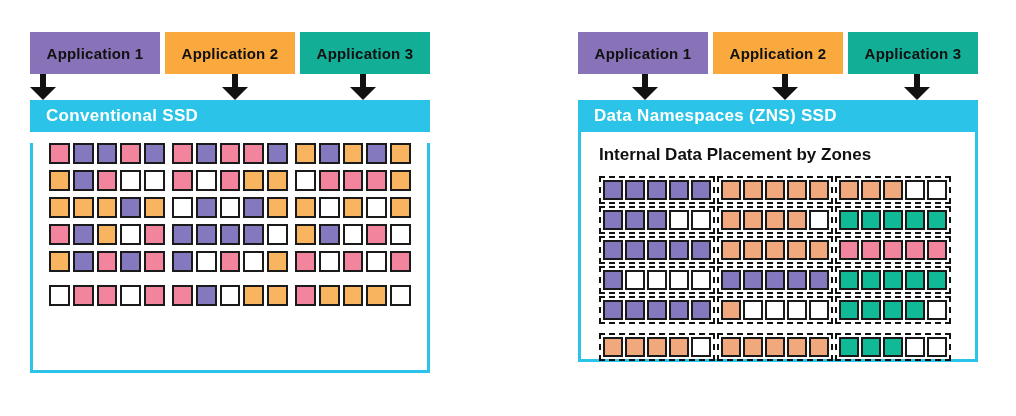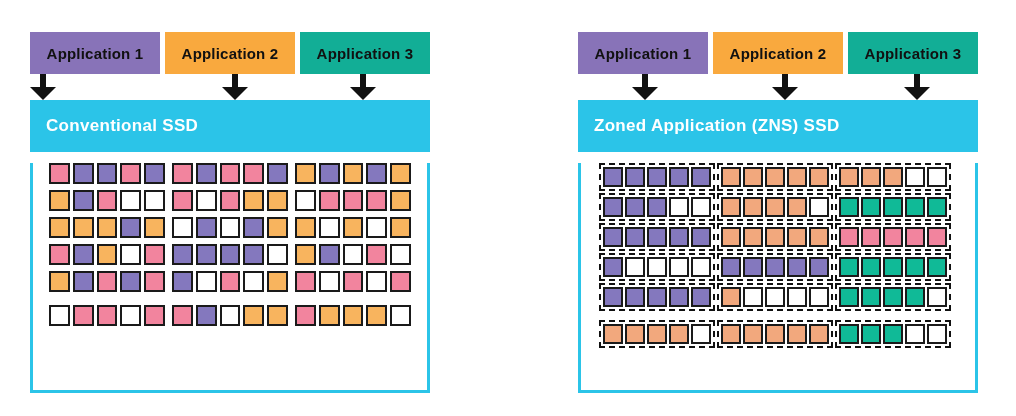--- a/index.html
+++ b/index.html
@@ -26,21 +26,21 @@
   .arrow::before{
     content:"";position:absolute;left:10px;top:0;width:6px;height:14px;background:var(--ink);
   }
   .arrow::after{
     content:"";position:absolute;left:0;top:13px;width:0;height:0;
     border-left:13px solid transparent;border-right:13px solid transparent;
     border-top:13px solid var(--ink);
   }
 
   .ssd-header{
-    box-sizing:border-box;width:400px;height:52px;display:flex;align-items:center;
+    box-sizing:border-box;width:400px;height:32px;display:flex;align-items:center;
     padding-left:16px;background:var(--cyan);
   }
   .ssd-header span{color:#ffffff;font-size:17px;font-weight:bold;letter-spacing:.3px;}
   .ssd-body{
     box-sizing:border-box;width:400px;height:230px;background:#ffffff;
     border:3px solid var(--cyan);border-top:none;
   }
   .diagram.left .ssd-body{padding:0 16px;}
   .diagram.right .ssd-body{padding:0 18px;}
   .section-title{padding-top:13px;font-size:17px;font-weight:bold;color:#111;}
@@ -193,23 +193,24 @@
       <div class="app-box" style="background: rgb(136, 115, 184);">Application 1</div>
       <div class="app-box" style="background: rgb(249, 169, 62);">Application 2</div>
       <div class="app-box" style="background: rgb(18, 174, 150);">Application 3</div>
     </div>
     <div class="arrow-zone">
       <div class="arrow" style="left:54px"></div>
       <div class="arrow" style="left:194px"></div>
       <div class="arrow" style="left:326px"></div>
     </div>
     <div class="ssd-header" style="background: rgb(43, 196, 232);">
-      <span>Zoned Application (ZNS) SSD</span>
+      <span>Data Namespaces (ZNS) SSD</span>
     </div>
     <div class="ssd-body">
+      <div class="section-title">Internal Data Placement by Zones</div>
       <div class="zones" id="right-zones">
           <div class="zone-row">
             <div class="zone">
               <div class="cell" style="background: rgb(132, 120, 190); border-color: rgb(26, 26, 26);"></div>
               <div class="cell" style="background: rgb(132, 120, 190); border-color: rgb(26, 26, 26);"></div>
               <div class="cell" style="background: rgb(132, 120, 190); border-color: rgb(26, 26, 26);"></div>
               <div class="cell" style="background: rgb(132, 120, 190); border-color: rgb(26, 26, 26);"></div>
               <div class="cell" style="background: rgb(132, 120, 190); border-color: rgb(26, 26, 26);"></div>
             </div>
             <div class="zone">

